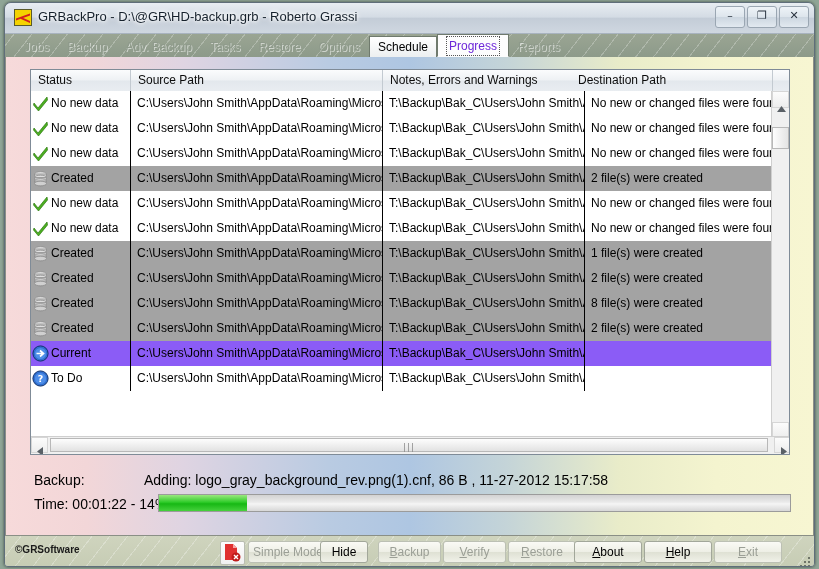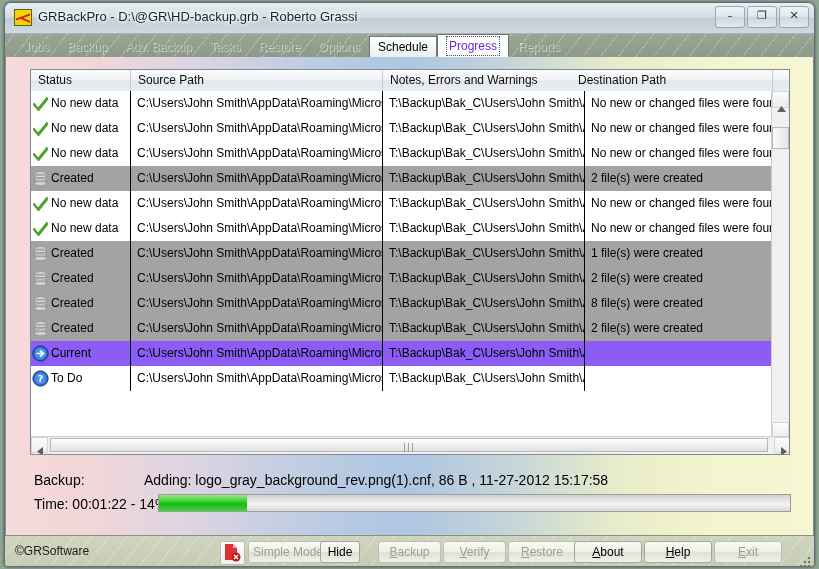--- a/index.html
+++ b/index.html
@@ -304,41 +304,41 @@
   #bottombar {
     position: relative;
     height: 32px;
     background:
       repeating-linear-gradient(-52deg, rgba(255,255,255,.28) 0 1px, rgba(255,255,255,0) 1px 14px),
       linear-gradient(to bottom, #cfd4be 0%, #c6ccb4 100%);
     border-top: 1px solid #8a8f86;
   }
   #copyright {
     position: absolute; left: 10px; top: 8px;
-    font-size: 12px; font-weight: normal; color: #1a1a1a;
+    font-size: 10px; font-weight: bold; color: #1a1a1a;
   }
   #del-icon {
     position: absolute; left: 215px; top: 5px;
     width: 23px; height: 22px;
     background: linear-gradient(to bottom, #fdfdfd, #f0f0f0);
     border: 1px solid #b9bdb2;
     border-radius: 2px;
   }
   .bbtn {
     position: absolute; top: 5px;
     height: 22px; line-height: 20px;
     font-size: 12px; text-align: center;
     border: 1px solid #a2a79a; border-radius: 3px;
     box-sizing: border-box;
     background: linear-gradient(to bottom, #fafaf5 0%, #eeefe6 48%, #dfe1d4 52%, #f0f1e8 100%);
     color: #000;
   }
   .bbtn.dis { color: #9b9f96; border-color: #bcc0b4; }
   #b-simple  { left: 243px; width: 80px; }
-  #b-hide    { left: 315px; width: 40px; }
+  #b-hide    { left: 315px; width: 48px; }
   #b-backup  { left: 373px; width: 63px; }
   #b-verify  { left: 438px; width: 63px; }
   #b-restore { left: 503px; width: 68px; }
   #b-about   { left: 569px; width: 68px; }
   #b-help    { left: 639px; width: 68px; }
   #b-exit    { left: 709px; width: 68px; }
   #grip {
     position: absolute; right: 3px; bottom: 2px;
     width: 12px; height: 12px;
   }

